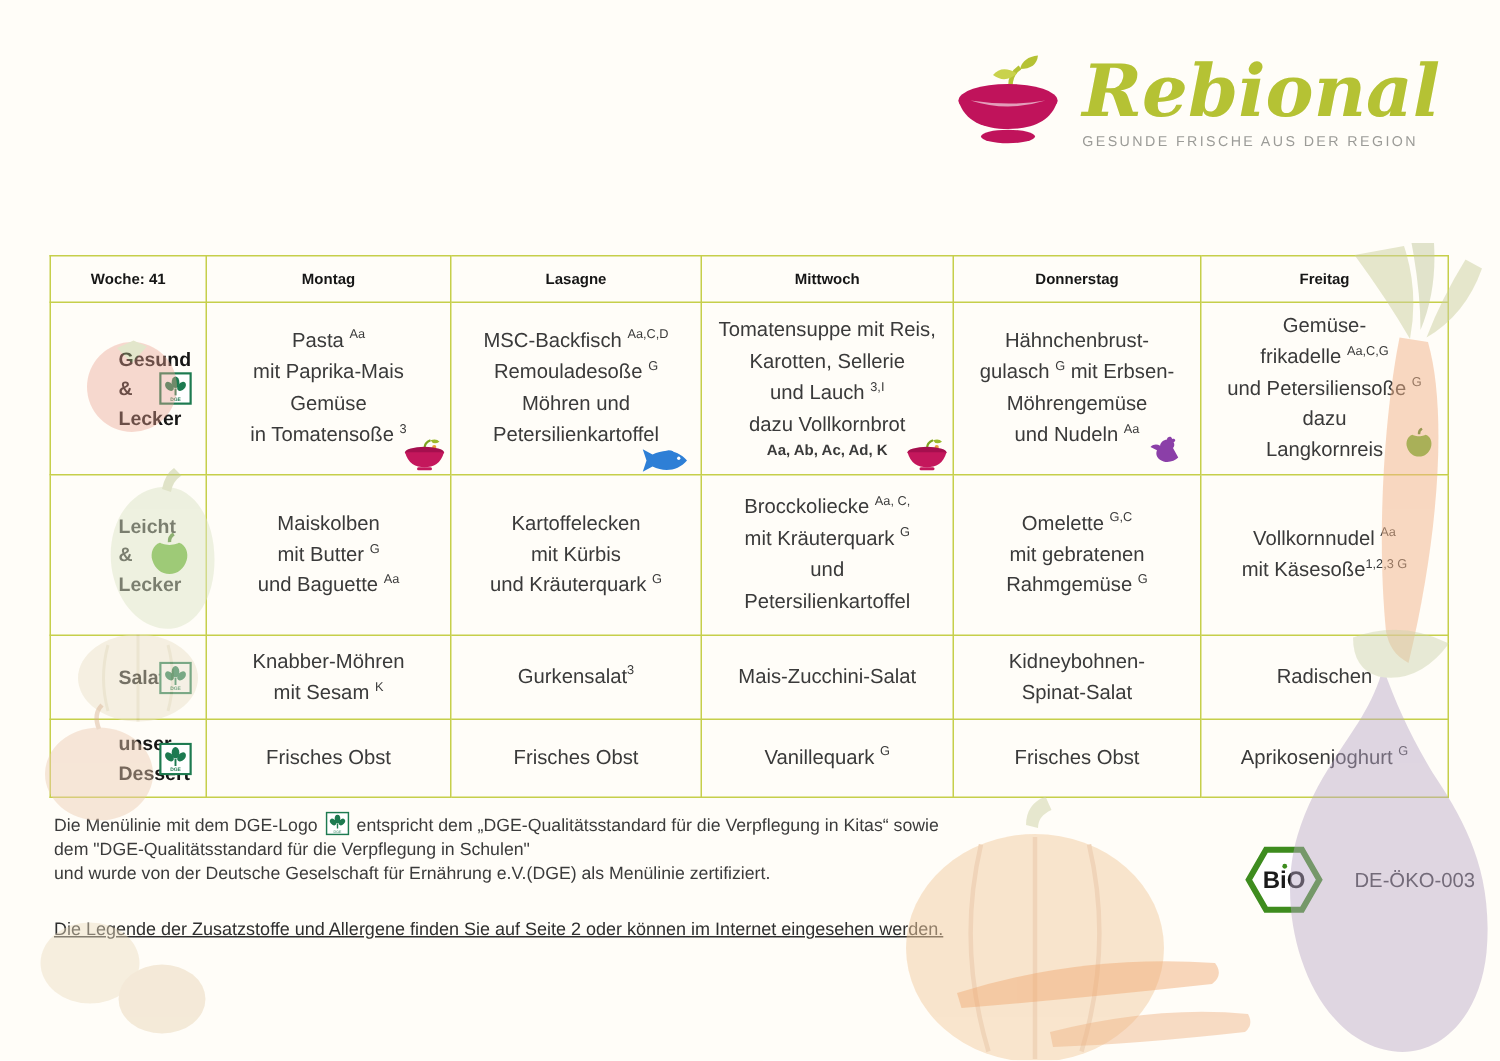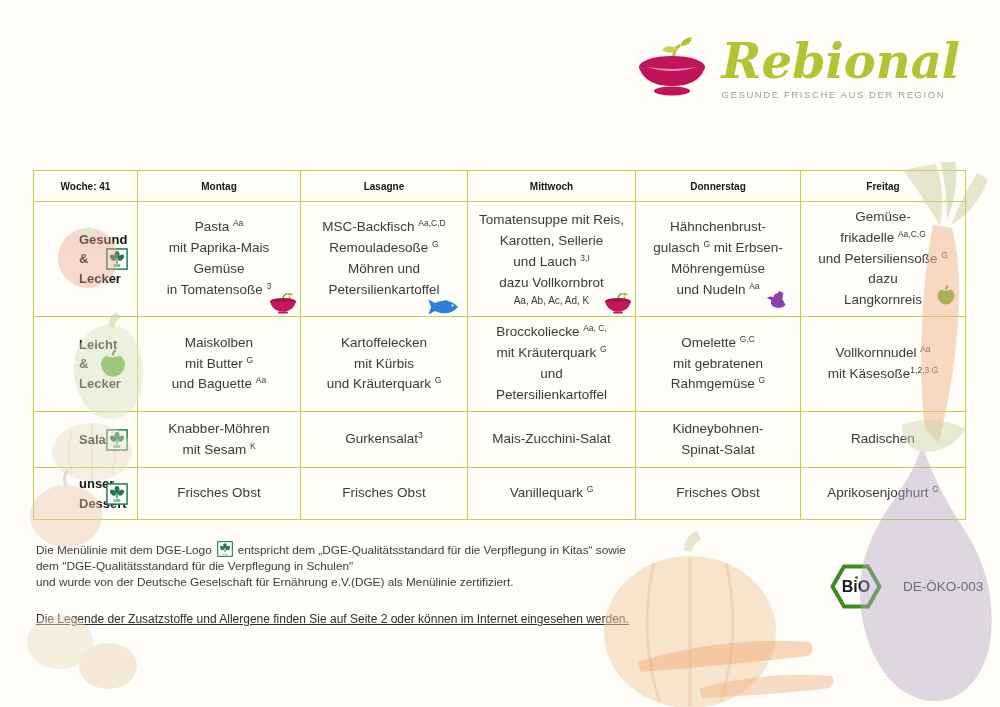--- a/index.html
+++ b/index.html
@@ -10,26 +10,26 @@
   .logo-name{font-family:"DejaVu Serif",serif;font-style:italic;font-weight:bold;
              font-size:48px;line-height:1.05;color:#b5c234;}
   .logo-tagline{font-size:9.5px;letter-spacing:1.6px;color:#9c9c98;margin-top:3px;}
   
   .date-title{position:absolute;left:307px;top:110px;font-size:17.5px;font-weight:bold;color:#565656;}
   
   .menu-table{position:absolute;left:33px;top:170px;border-collapse:collapse;table-layout:fixed;z-index:1;}
   .menu-table th,.menu-table td{border:1.6px solid #c6cf4b;padding:0;background:transparent;}
   .menu-table th{height:30px;font-size:10px;font-weight:bold;color:#161616;text-align:center;}
   .menu-table tbody tr:nth-child(1){height:115px;}
-  .menu-table tbody tr:nth-child(2){height:95px;}
+  .menu-table tbody tr:nth-child(2){height:107px;}
   .menu-table tbody tr:nth-child(3){height:56px;}
   .menu-table tbody tr:nth-child(4){height:52px;}
   .menu-cell{vertical-align:middle;text-align:center;position:relative;font-size:13.5px;color:#3a3a3a;}
   .mline{line-height:1.55;}
-  .mline.small{font-size:10px;font-weight:normal;line-height:1.35;}
+  .mline.small{font-size:10px;font-weight:bold;line-height:1.35;}
   sup{font-size:8.5px;line-height:0;vertical-align:super;}
   .label-cell{position:relative;vertical-align:middle;font-weight:bold;font-size:13px;color:#161616;
               padding-left:7px;text-align:left;}
   .label-lines div{line-height:1.5;margin-left:45px;}
   .label-icon{position:absolute;right:9px;top:50%;transform:translateY(-50%);line-height:0;}
   .cell-icon{position:absolute;right:3px;bottom:1px;line-height:0;}
   .icon-pepper-icon{right:9px;bottom:10px;}
   .icon-chicken-icon{right:12px;bottom:2px;}
   .icon-fish-icon{right:8px;bottom:0;}
   .icon-bowl-icon{right:2px;bottom:2px;}

